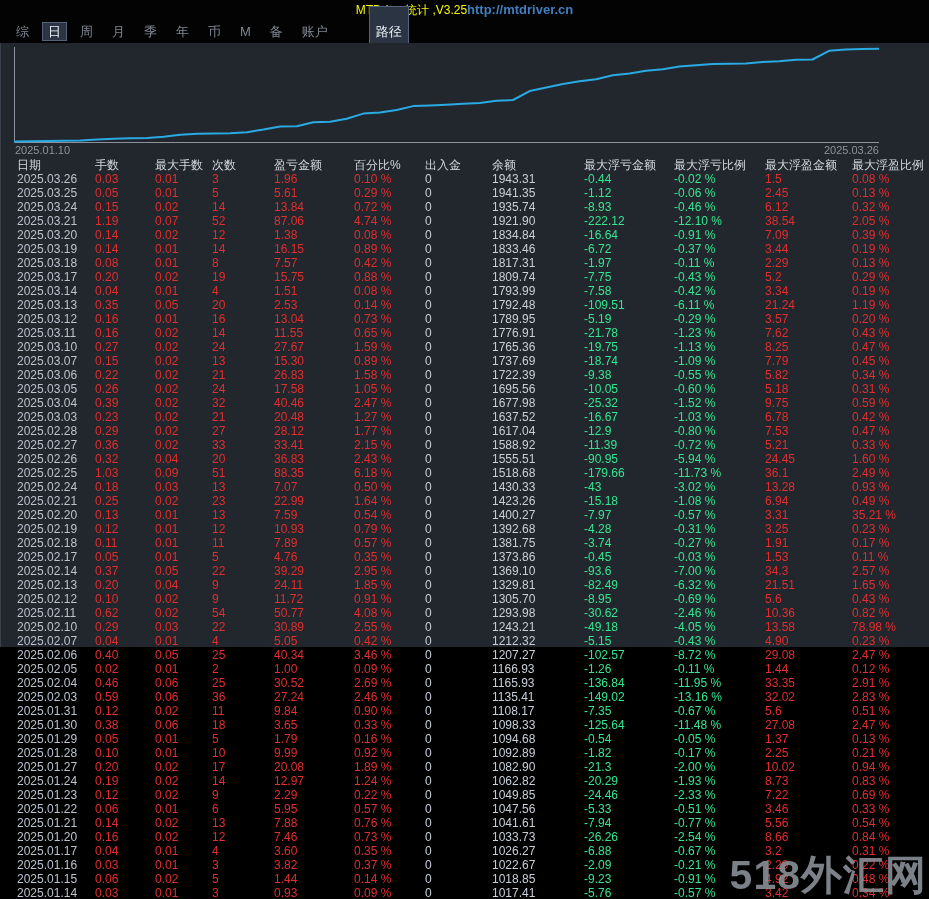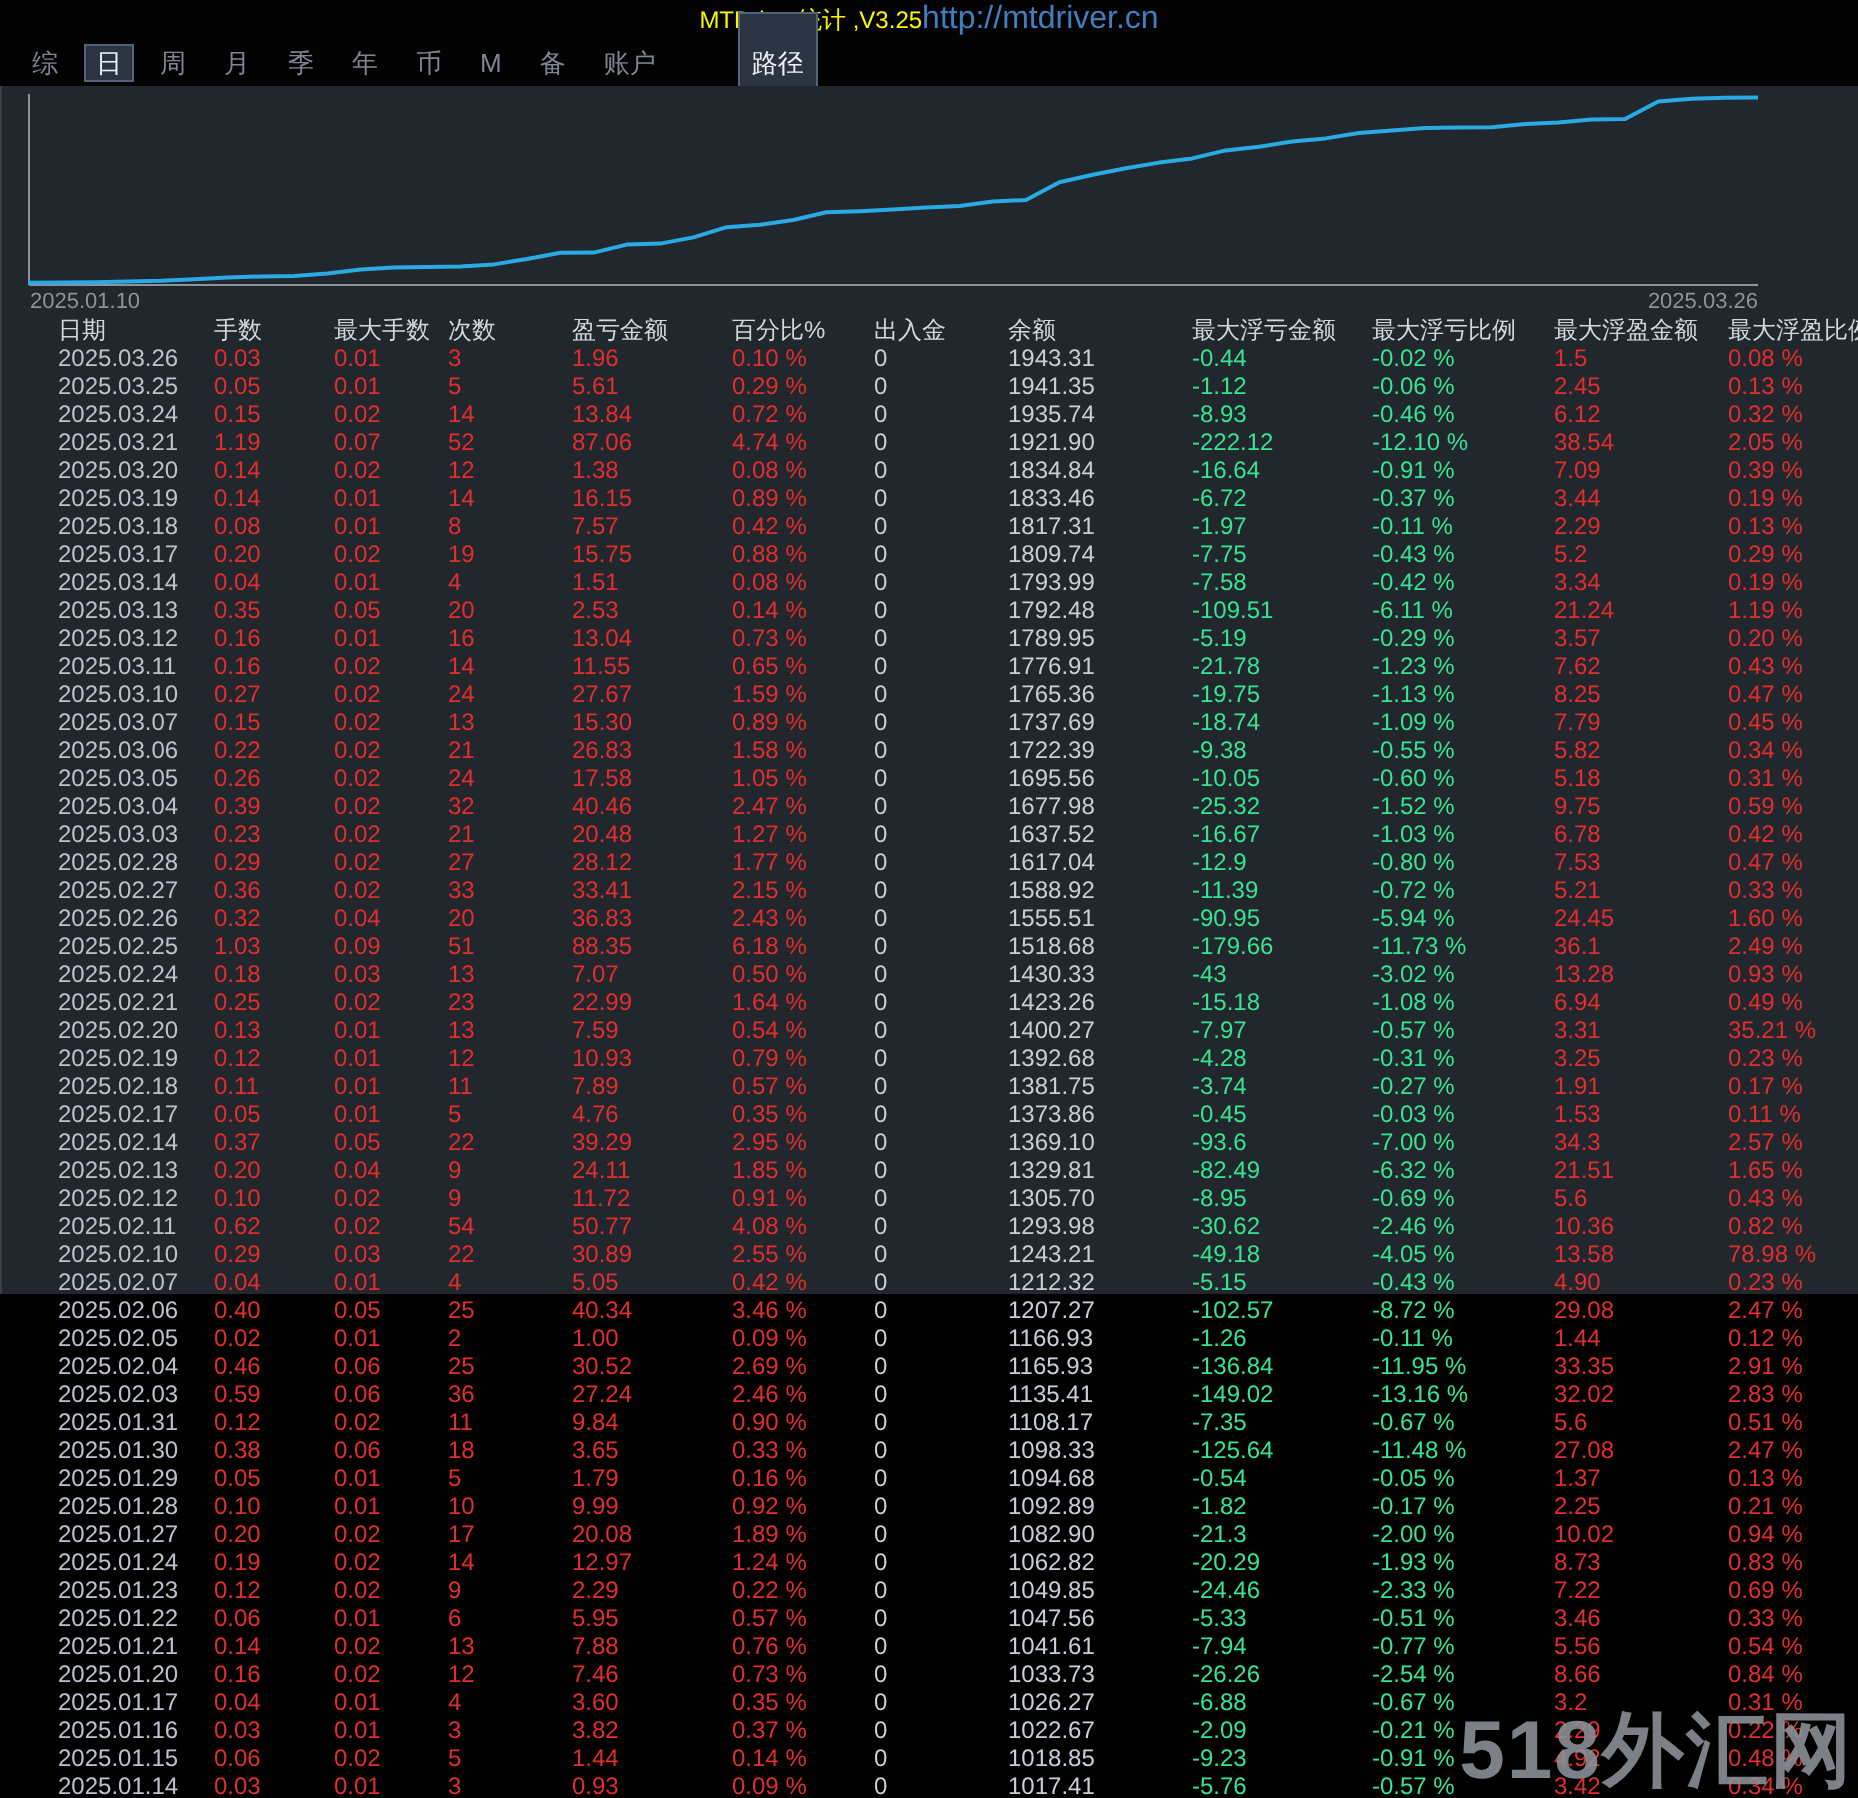--- a/index.html
+++ b/index.html
@@ -8,21 +8,21 @@
     font-family:"Liberation Sans","DejaVu Sans",sans-serif;
     -webkit-font-smoothing:antialiased;
   }
   
   .titlebar{
     position:absolute;top:0;left:0;width:929px;height:20px;background:#030303;
     display:flex;justify-content:center;align-items:center;
     padding:0 6px;box-sizing:border-box;
   }
   .app-title{color:#f8f800;font-size:12px;line-height:20px;}
-  .app-url{color:#3f7fbf;font-size:16px;line-height:20px;text-decoration:none;}
+  .app-url{color:#3f7fbf;font-size:13px;line-height:20px;text-decoration:none;font-weight:bold;}
   
   .menubar{
     position:absolute;top:20px;left:0;width:929px;height:23px;background:#030303;
     display:flex;align-items:center;padding-left:10px;box-sizing:border-box;
   }
   .menu-item{
     color:#7f8691;font-size:13px;padding:1px 5px;margin-right:7px;cursor:default;
     border:1px solid transparent;line-height:15px;
   }
   .menu-item.selected{
@@ -38,21 +38,21 @@
     border-left:1px solid #39404a;box-sizing:border-box;
   }
   .chart-wrap{position:relative;width:929px;height:115px;}
   .chart-wrap svg{display:block;}
   .axis-label{fill:#8d939c;font-size:11px;font-family:"Liberation Sans","DejaVu Sans",sans-serif;}
   
   .table{position:relative;width:929px;}
   .trow{
     display:grid;
     grid-template-columns:78px 60px 57px 62px 80px 71px 67px 92px 90px 91px 87px 84px;
-    height:14px;line-height:14px;font-size:12px;padding-left:28px;white-space:nowrap;
+    height:14px;line-height:14px;font-size:12px;padding-left:16px;white-space:nowrap;
   }
   .thead .cell{color:#d2d8e0;}
   .cell{overflow:hidden;}
   .c-date{color:#bcc3ce;}
   .c-red{color:#e22e2e;}
   .c-white{color:#c9cfd8;}
   .c-green{color:#35e591;}
   
   .watermark{
     position:absolute;right:2px;bottom:-4px;

